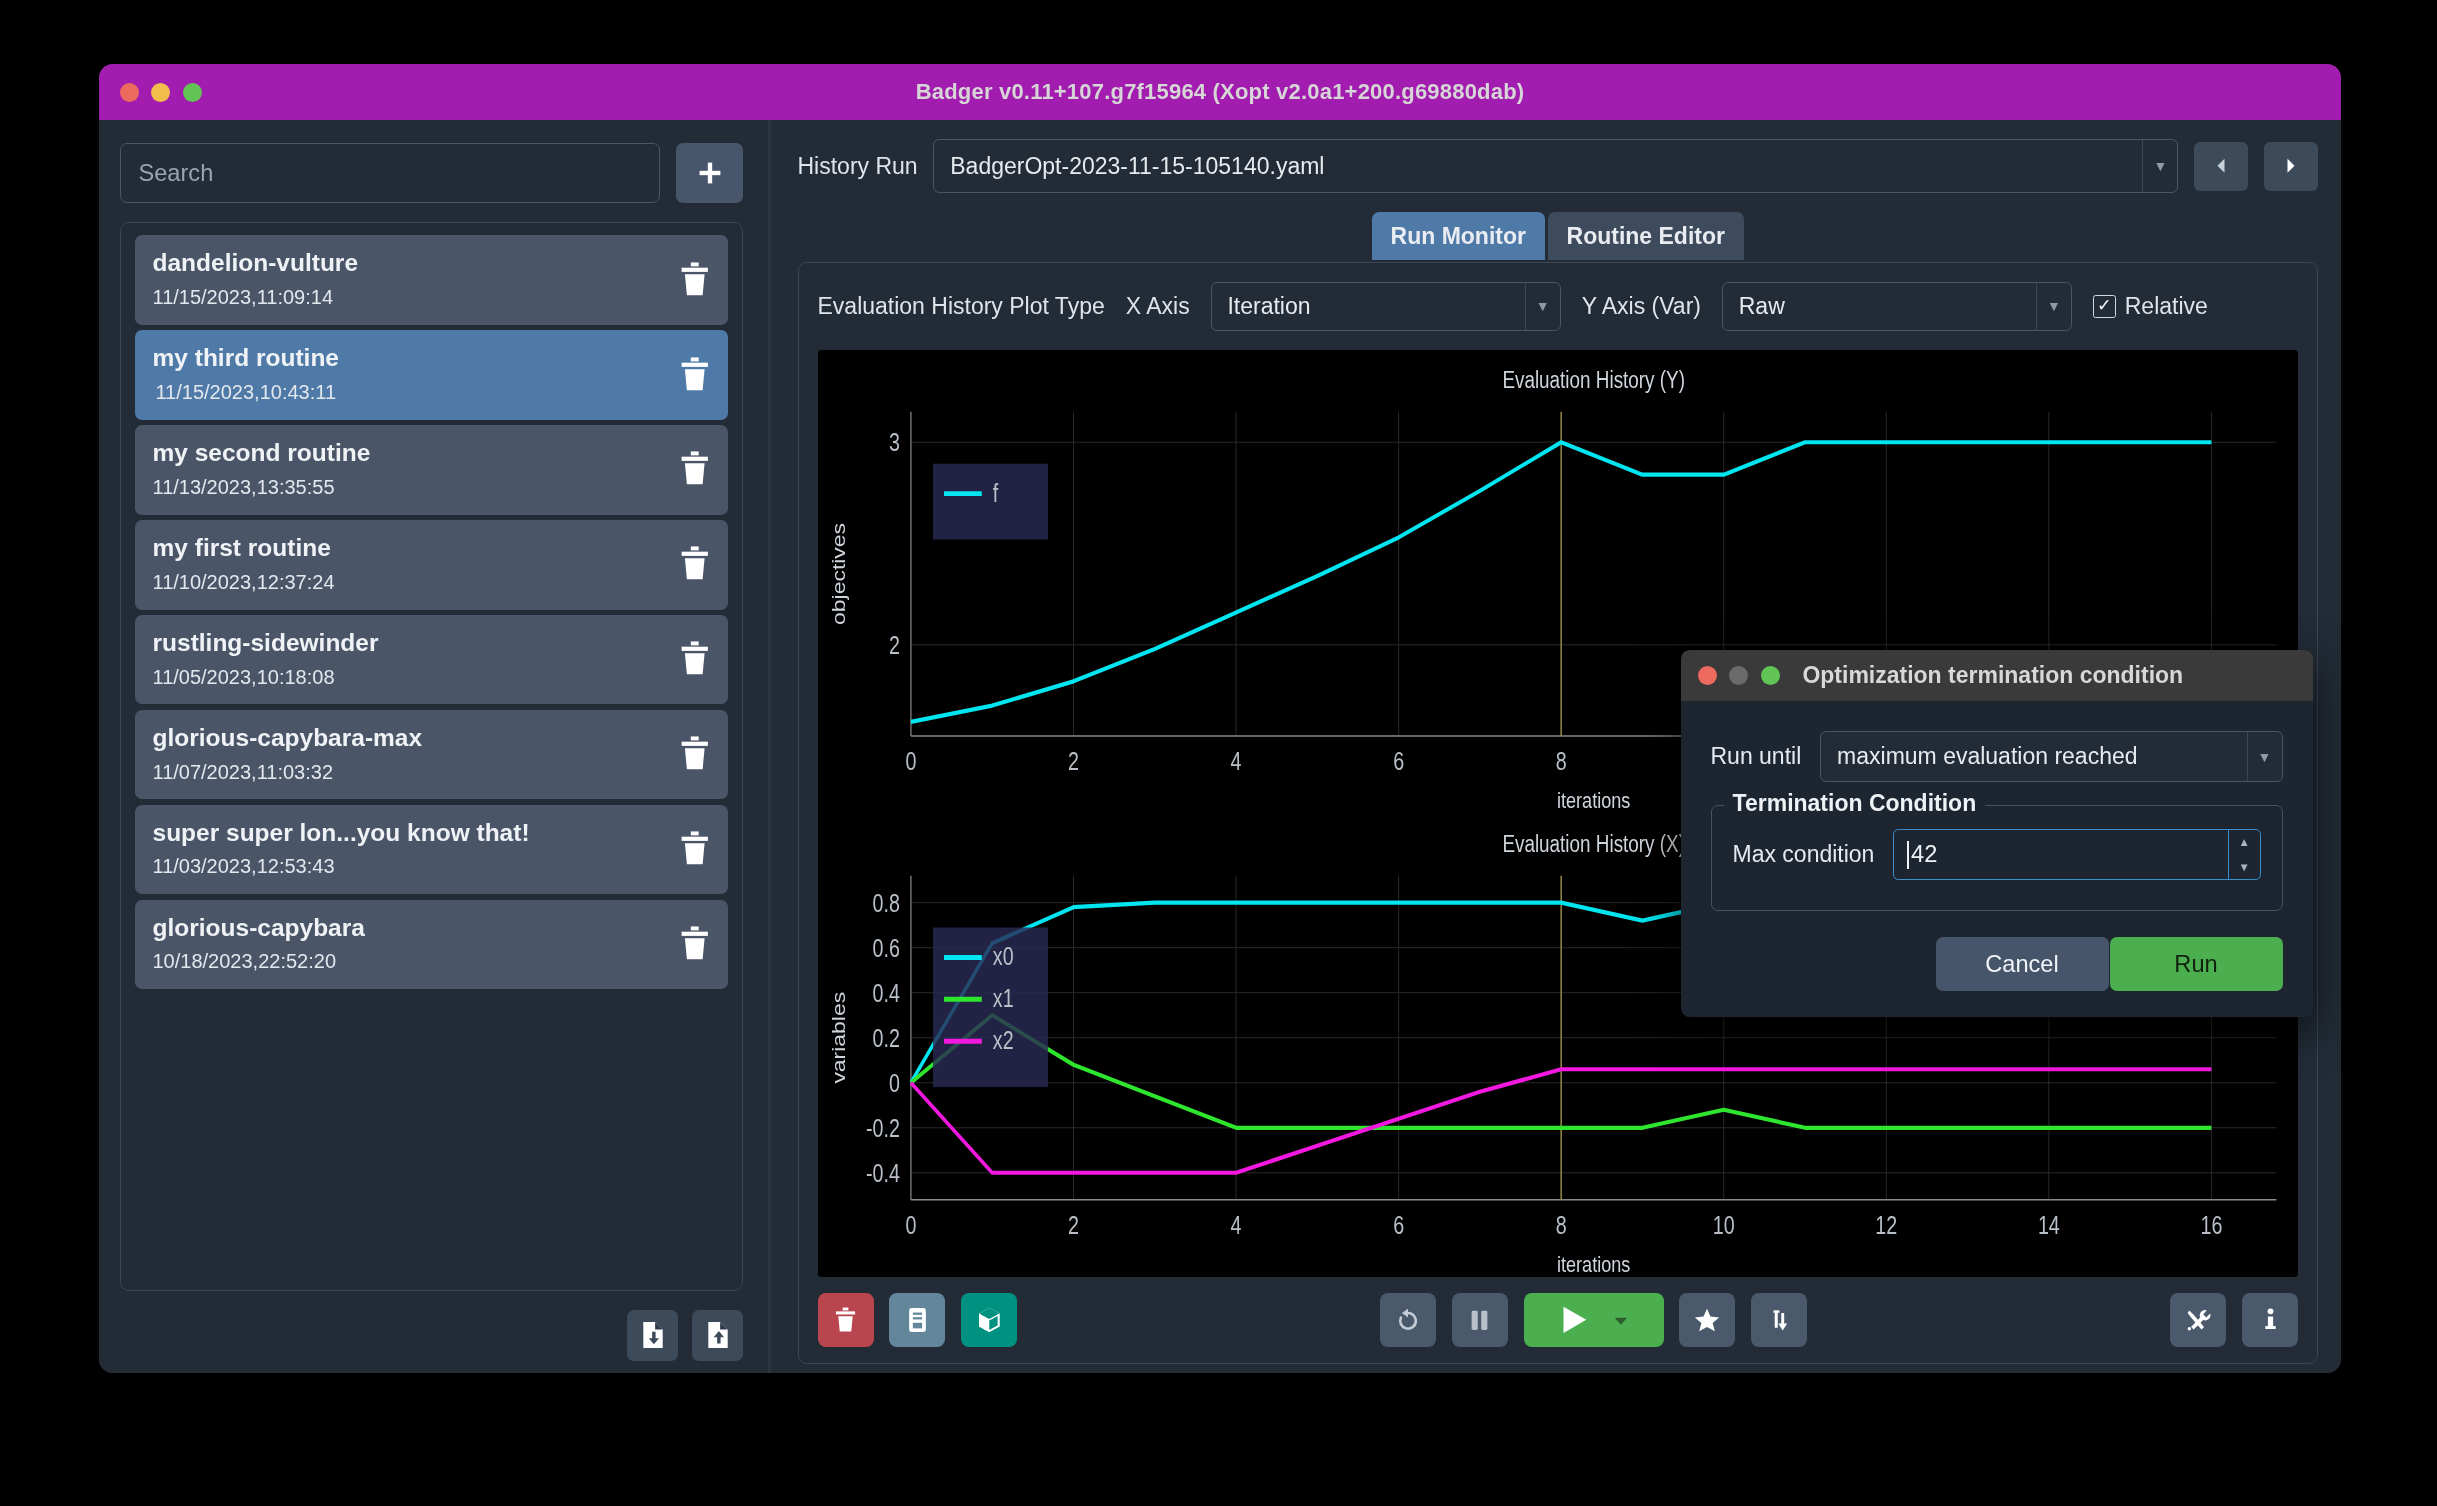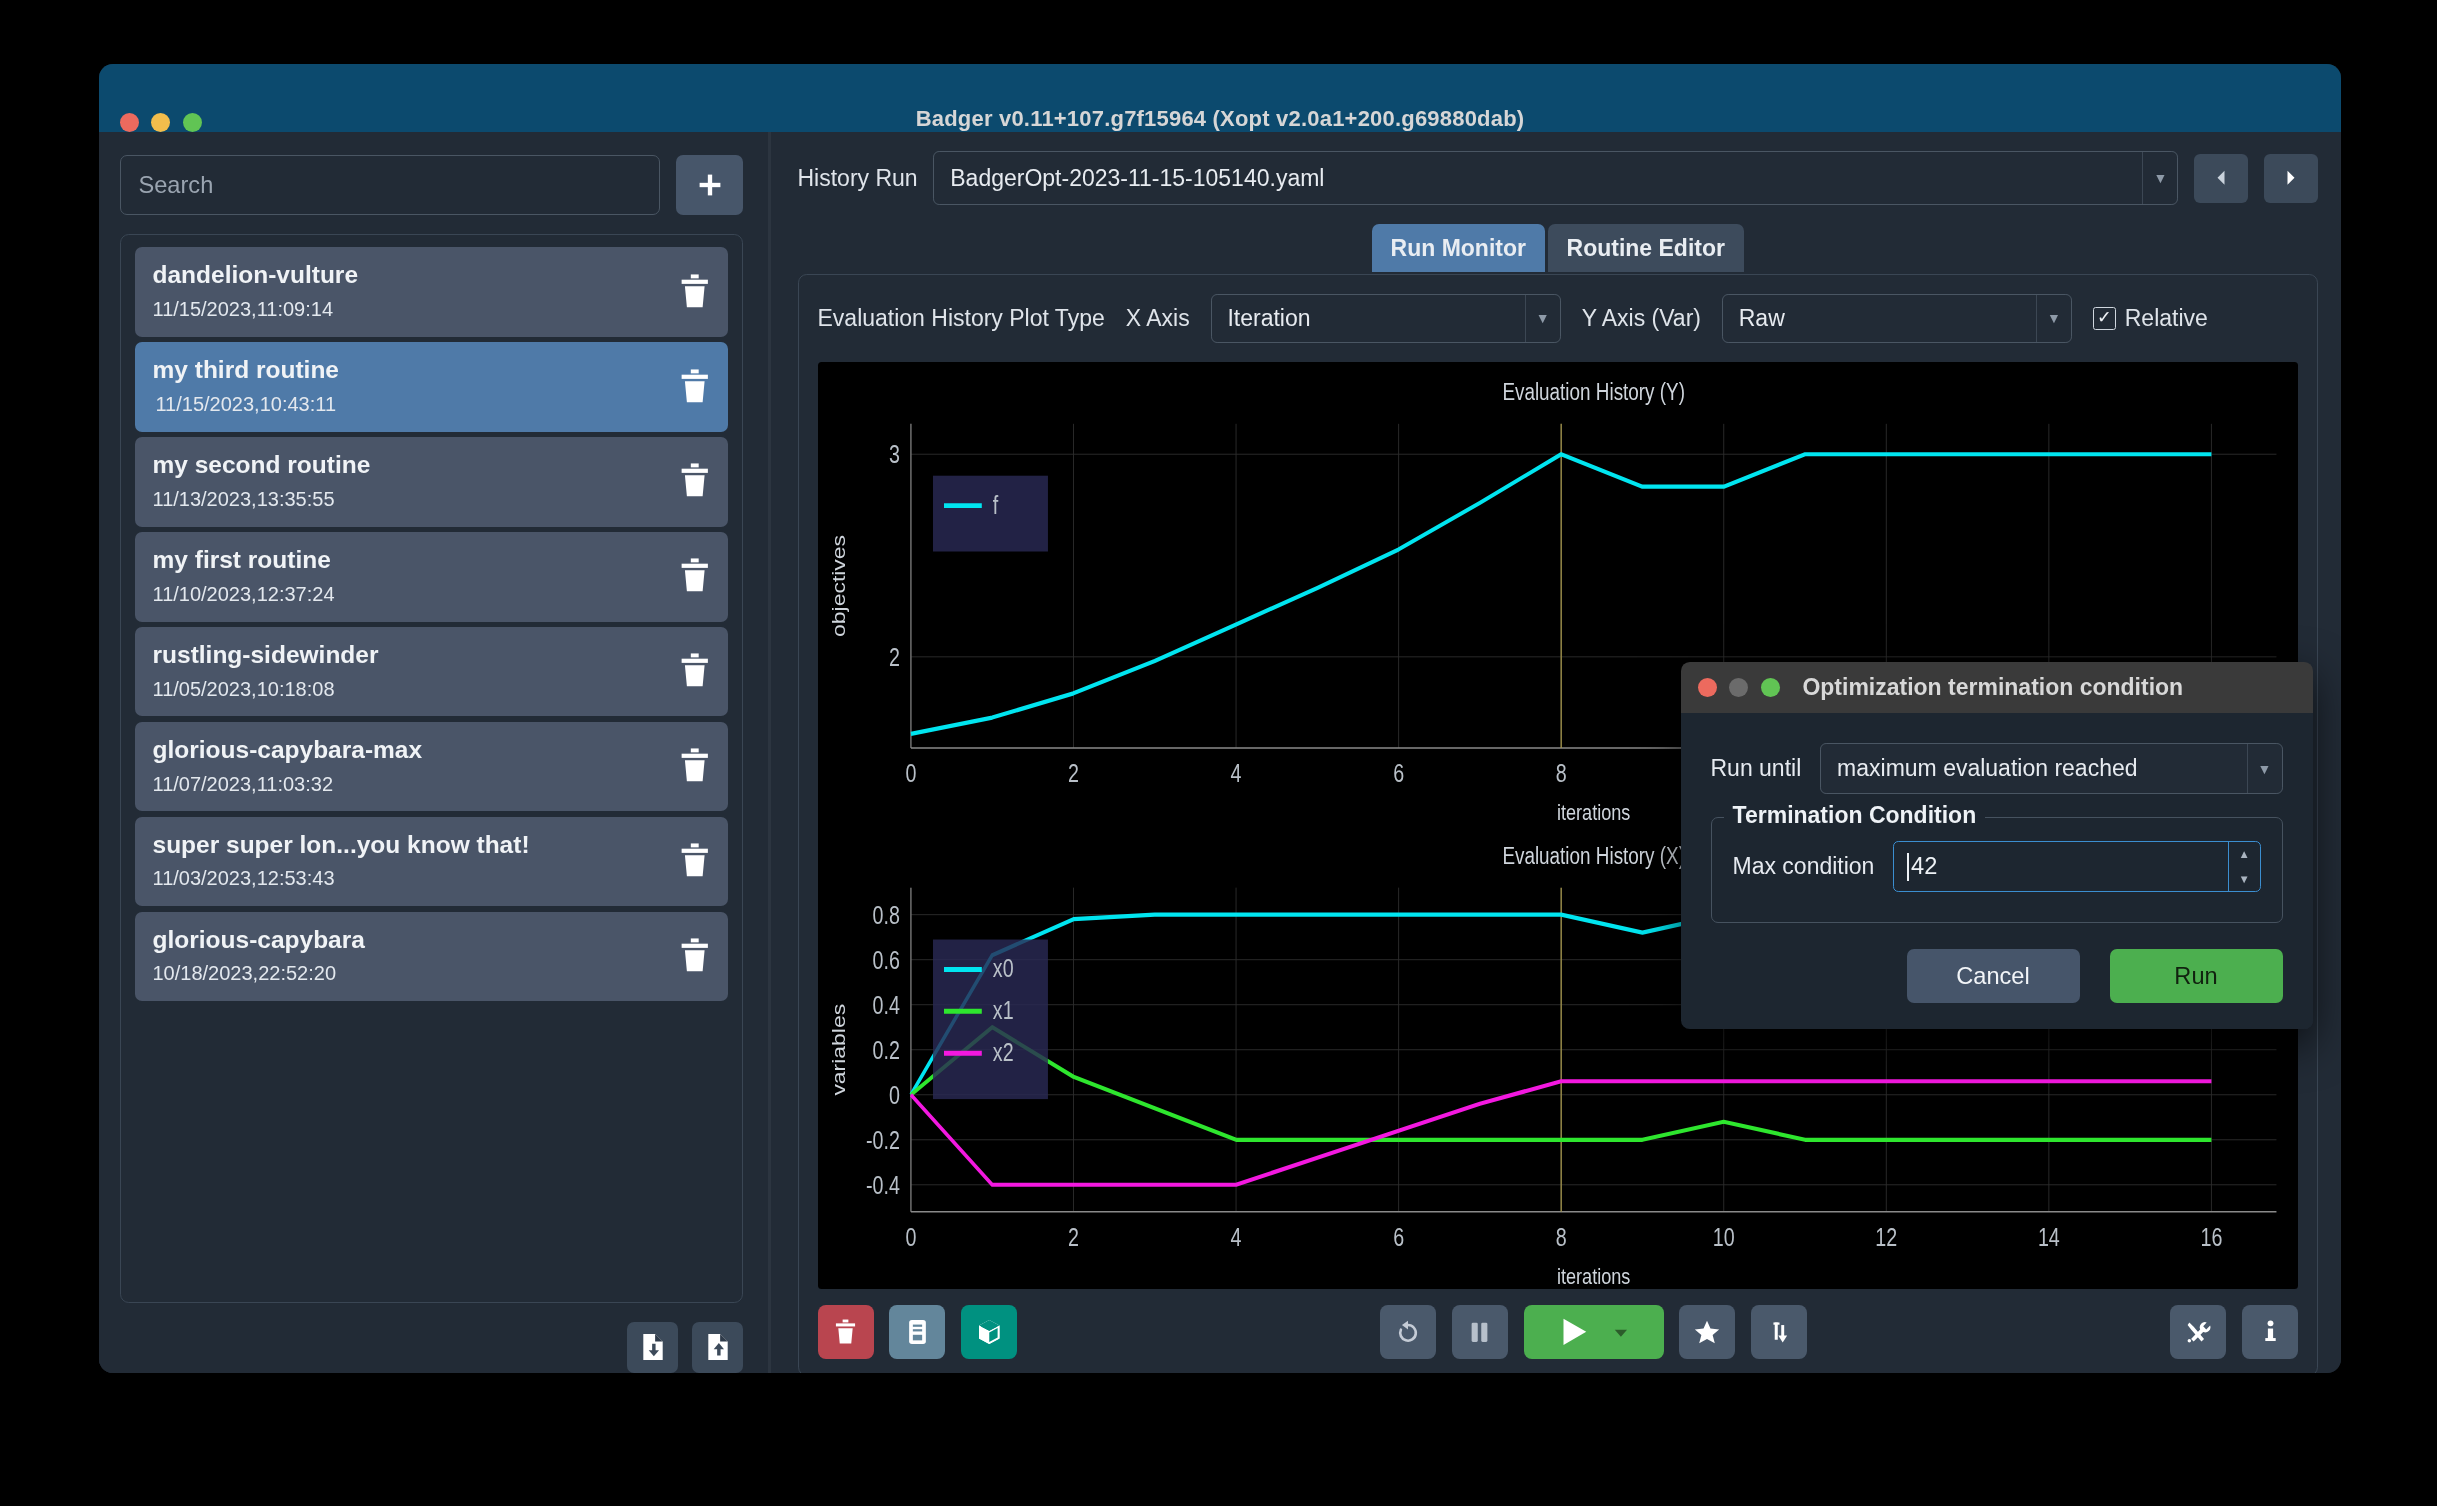--- a/index.html
+++ b/index.html
@@ -11,22 +11,22 @@
   }
   .app-window {
     position: absolute; left: 99px; top: 64px;
     width: 2242px; height: 1309px;
     border-radius: 14px; overflow: hidden;
     background: #1d2630;
     box-shadow: 0 8.8px 42px rgba(0,0,0,.7);
   }
   
   .titlebar {
-    height: 68px; background: #0c4a6e;
-    display: flex; align-items: flex-end; position: relative;
+    height: 56px; background: #a21caf;
+    display: flex; align-items: center; position: relative;
   }
   .traffic { display: flex; gap: 12.3px; padding-left: 21px; }
   .dot { width: 19px; height: 19px; border-radius: 50%; }
   .dot.red { background: #ec6a5e; }
   .dot.yellow { background: #f2bd4c; }
   .dot.green { background: #61c454; }
   .dot.gray { background: #6b6b6b; }
   .title-text {
     position: absolute; left: 0; right: 0; text-align: center;
     font-size: 22px; font-weight: bold; color: #d6d6d6;
@@ -159,21 +159,21 @@
   }
   .spin .caret { width: 1.8px; height: 28px; background: #eef2f6; margin-right: 2.6px; }
   .spin-arrows {
     margin-left: auto; width: 31.5px; height: 100%; border-left: 0.9px solid #3b8ed0;
     display: flex; flex-direction: column;
   }
   .spin-arrows div {
     flex: 1; display: flex; align-items: center; justify-content: center;
     color: #aab4c0; font-size: 11.4px;
   }
-  .modal-actions { display: flex; justify-content: flex-end; gap: 30px; margin-top: 26px; }
+  .modal-actions { display: flex; justify-content: flex-end; gap: 1px; margin-top: 26px; }
   .btn-cancel {
     width: 173px; height: 54px; background: #46556a; border: none; border-radius: 7px;
     color: #f2f5f8; font-size: 23.6px; cursor: pointer; font-family: "Liberation Sans", sans-serif;
   }
   .btn-run {
     width: 173px; height: 54px; background: #4caf4f; border: none; border-radius: 7px;
     color: #11220f; font-size: 23.6px; cursor: pointer; font-family: "Liberation Sans", sans-serif;
   }
   .chart-title { font-size: 24px; fill: #cfd5dc; }
   .axis-lbl { font-size: 23px; fill: #cfd5dc; }

